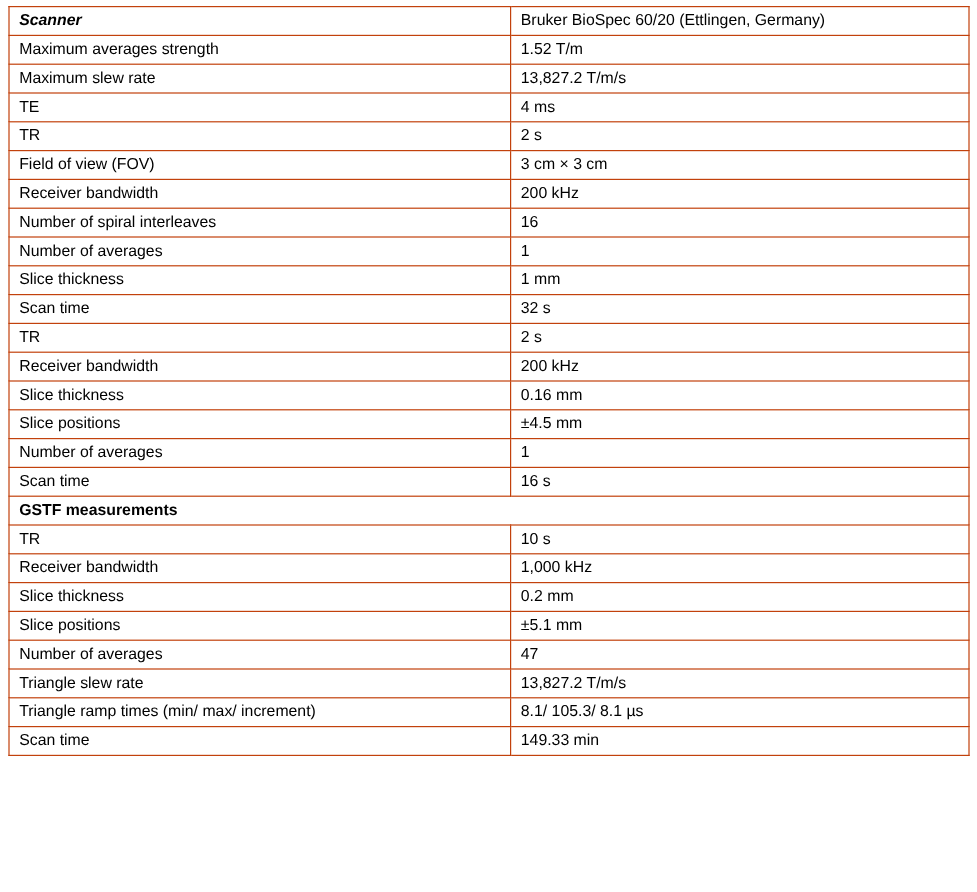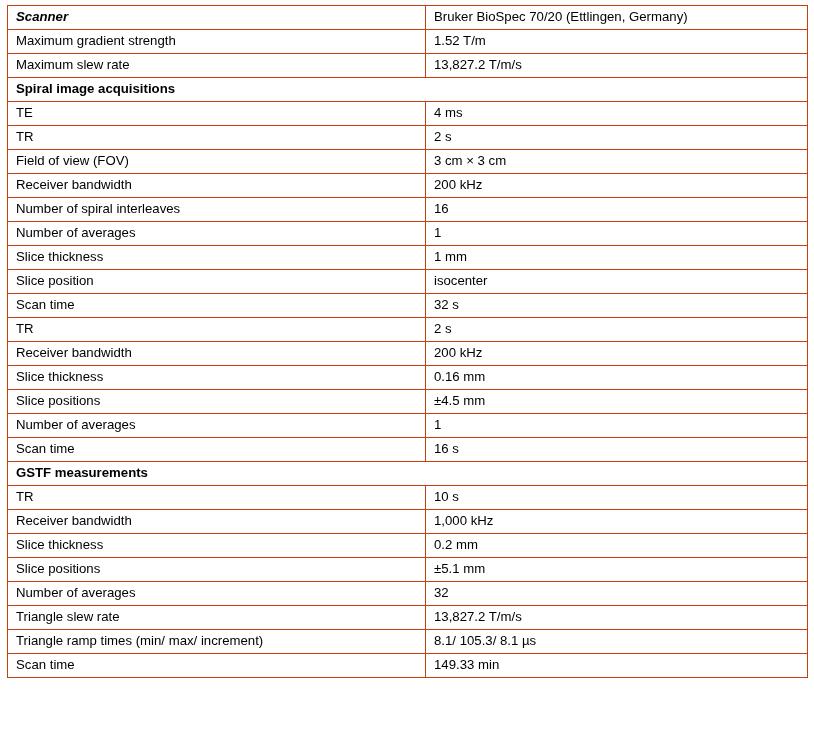--- a/index.html
+++ b/index.html
@@ -50,32 +50,29 @@
 
 <div id="table-wrap">
   <table class="params">
     <colgroup>
       <col class="c1">
       <col class="c2">
     </colgroup>
     <tbody id="table-body">
         <tr class="scanner">
           <td class="label">Scanner</td>
-          <td class="value">Bruker BioSpec 70/20 (Ettlingen, Germany)</td>
+          <td class="value">Bruker BioSpec 60/20 (Ettlingen, Germany)</td>
         </tr>
         <tr>
-          <td class="label">Maximum gradient strength</td>
+          <td class="label">Maximum averages strength</td>
           <td class="value">1.52 T/m</td>
         </tr>
         <tr>
           <td class="label">Maximum slew rate</td>
           <td class="value">13,827.2 T/m/s</td>
-        </tr>
-        <tr class="section">
-          <td colspan="2" class="label">Spiral image acquisitions</td>
         </tr>
         <tr>
           <td class="label">TE</td>
           <td class="value">4 ms</td>
         </tr>
         <tr>
           <td class="label">TR</td>
           <td class="value">2 s</td>
         </tr>
         <tr>
@@ -90,24 +87,20 @@
           <td class="label">Number of spiral interleaves</td>
           <td class="value">16</td>
         </tr>
         <tr>
           <td class="label">Number of averages</td>
           <td class="value">1</td>
         </tr>
         <tr>
           <td class="label">Slice thickness</td>
           <td class="value">1 mm</td>
-        </tr>
-        <tr>
-          <td class="label">Slice position</td>
-          <td class="value">isocenter</td>
         </tr>
         <tr>
           <td class="label">Scan time</td>
           <td class="value">32 s</td>
         </tr>
         <tr>
           <td class="label">TR</td>
           <td class="value">2 s</td>
         </tr>
         <tr>
@@ -144,21 +137,21 @@
         <tr>
           <td class="label">Slice thickness</td>
           <td class="value">0.2 mm</td>
         </tr>
         <tr>
           <td class="label">Slice positions</td>
           <td class="value">±5.1 mm</td>
         </tr>
         <tr>
           <td class="label">Number of averages</td>
-          <td class="value">32</td>
+          <td class="value">47</td>
         </tr>
         <tr>
           <td class="label">Triangle slew rate</td>
           <td class="value">13,827.2 T/m/s</td>
         </tr>
         <tr>
           <td class="label">Triangle ramp times (min/ max/ increment)</td>
           <td class="value">8.1/ 105.3/ 8.1 µs</td>
         </tr>
         <tr>

